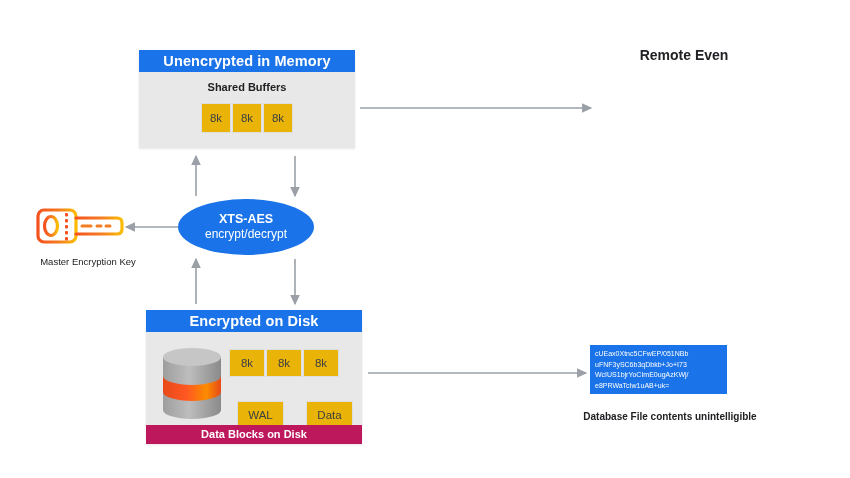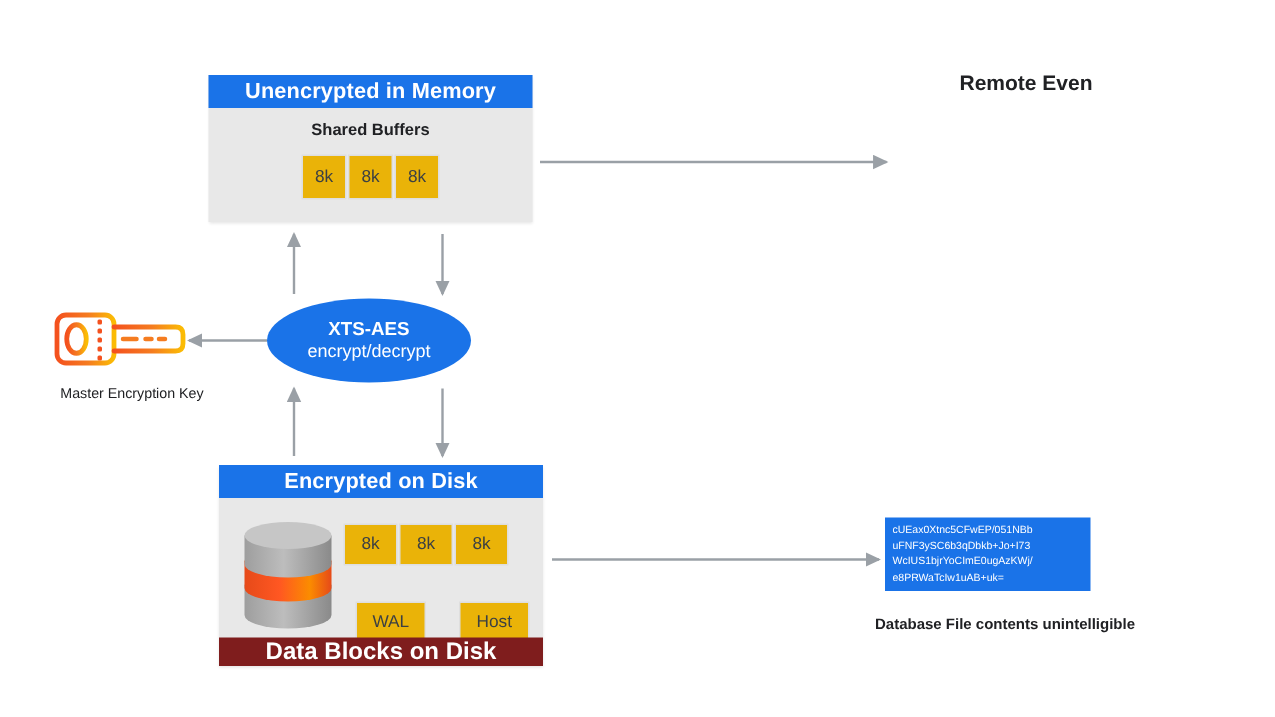--- a/index.html
+++ b/index.html
@@ -29,23 +29,23 @@
     background: #1a73e8;
     color: #ffffff;
     font-size: 14.5px;
     font-weight: bold;
     text-align: center;
     line-height: 22px;
     height: 22px;
     letter-spacing: .1px;
   }
   .panel-footer {
-    background: #7f1d1d;
+    background: #be185d;
     color: #ffffff;
-    font-size: 16px;
+    font-size: 11px;
     font-weight: bold;
     text-align: center;
     line-height: 19px;
     height: 19px;
   }
   .sub-title {
     text-align: center;
     font-size: 11px;
     font-weight: bold;
     color: #202124;
@@ -230,21 +230,21 @@
       <ellipse cx="33" cy="13" rx="29" ry="9" fill="#c6c6c6"></ellipse>
     </svg>
 
     <div id="disk-chips-row1">
       <div class="chip">8k</div>
       <div class="chip">8k</div>
       <div class="chip">8k</div>
     </div>
     <div id="disk-chips-row2">
       <div class="chip">WAL</div>
-      <div class="chip">Host</div>
+      <div class="chip">Data</div>
     </div>
 
     <div class="panel-footer">Data Blocks on Disk</div>
   </div>
 
   <div id="xts-ellipse">
     <div id="xts-title">XTS-AES</div>
     <div id="xts-sub">encrypt/decrypt</div>
   </div>
 

